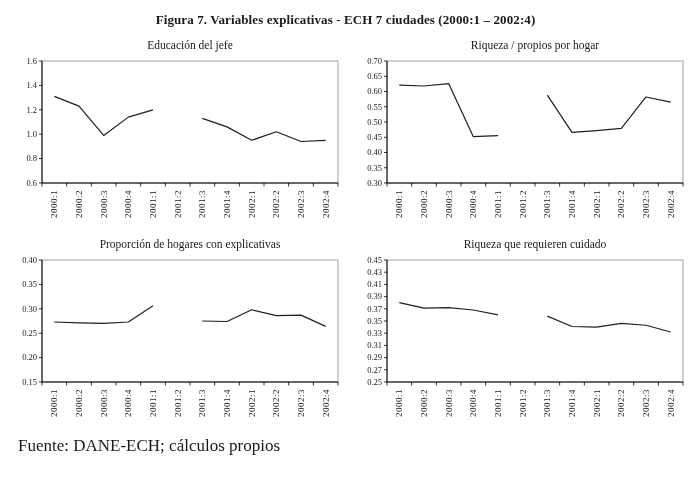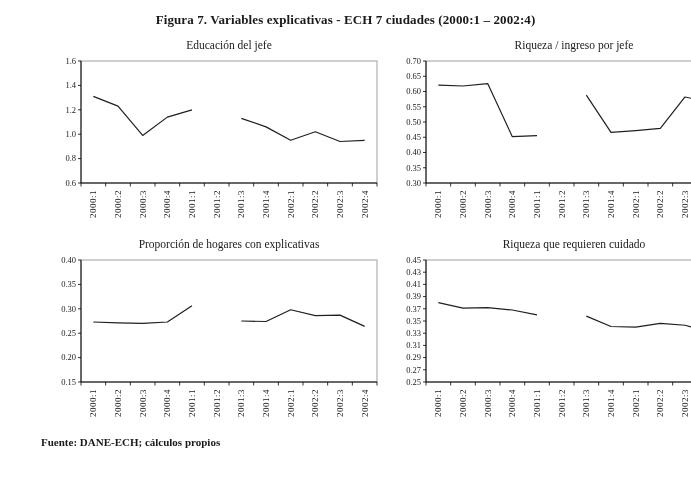--- a/index.html
+++ b/index.html
@@ -21,40 +21,39 @@
     font-size: 13px;
     padding-top: 12px;
     letter-spacing: 0.1px;
   }
   .grid {
     display: grid;
     grid-template-columns: 332px 332px;
     column-gap: 13px;
     row-gap: 8px;
     padding: 10px 0 0 12px;
-    margin-left: 39px;
   }
   .chart { width: 332px; }
   .chart-title {
     font-size: 11.5px;
     text-align: center;
     padding-left: 24px;
     height: 15px;
     line-height: 15px;
     white-space: nowrap;
   }
   svg.plot { display: block; }
   svg.plot text {
     font-family: "Liberation Serif", "DejaVu Serif", serif;
     fill: #1a1a1a;
   }
   .source {
-    font-weight: bold;
-    font-size: 11px;
-    padding: 8px 0 0 41px;
+    font-weight: normal;
+    font-size: 17px;
+    padding: 8px 0 0 18px;
   }
 </style>
 </head>
 <body>
 
 <div class="page">
   <div class="fig-title">Figura 7. Variables explicativas - ECH 7 ciudades (2000:1 – 2002:4)</div>
 
   <div class="grid">
     <div class="chart">
@@ -99,21 +98,21 @@
           <text transform="translate(242.67,137) rotate(-90)" text-anchor="end" font-size="9" letter-spacing="0.5">2002:1</text>
           <text transform="translate(267.33,137) rotate(-90)" text-anchor="end" font-size="9" letter-spacing="0.5">2002:2</text>
           <text transform="translate(292.00,137) rotate(-90)" text-anchor="end" font-size="9" letter-spacing="0.5">2002:3</text>
           <text transform="translate(316.67,137) rotate(-90)" text-anchor="end" font-size="9" letter-spacing="0.5">2002:4</text>
           <polyline points="42.33,43.38 67.00,53.14 91.67,82.42 116.33,64.12 141.00,56.80" fill="none" stroke="#1f1f1f" stroke-width="1.2" stroke-linejoin="round"></polyline>
           <polyline points="190.33,65.34 215.00,73.88 239.67,87.30 264.33,78.76 289.00,88.52 313.67,87.30" fill="none" stroke="#1f1f1f" stroke-width="1.2" stroke-linejoin="round"></polyline>
         </svg>
     </div>
 
     <div class="chart">
-      <div class="chart-title">Riqueza / ingreso por jefe</div>
+      <div class="chart-title">Riqueza / propios por hogar</div>
       <svg class="plot" width="332" height="176" viewBox="0 0 332 176">
           <rect x="30" y="8" width="296" height="122" fill="none" stroke="#a0a0a0" stroke-width="1"></rect>
           <line x1="27" y1="8" x2="30" y2="8" stroke="#000000" stroke-width="0.8"></line>
           <text x="25" y="10.8" text-anchor="end" font-size="8.5">0.70</text>
           <line x1="27" y1="23.249999999999986" x2="30" y2="23.249999999999986" stroke="#000000" stroke-width="0.8"></line>
           <text x="25" y="26.049999999999986" text-anchor="end" font-size="8.5">0.65</text>
           <line x1="27" y1="38.5" x2="30" y2="38.5" stroke="#000000" stroke-width="0.8"></line>
           <text x="25" y="41.3" text-anchor="end" font-size="8.5">0.60</text>
           <line x1="27" y1="53.74999999999997" x2="30" y2="53.74999999999997" stroke="#000000" stroke-width="0.8"></line>
           <text x="25" y="56.54999999999997" text-anchor="end" font-size="8.5">0.55</text>

